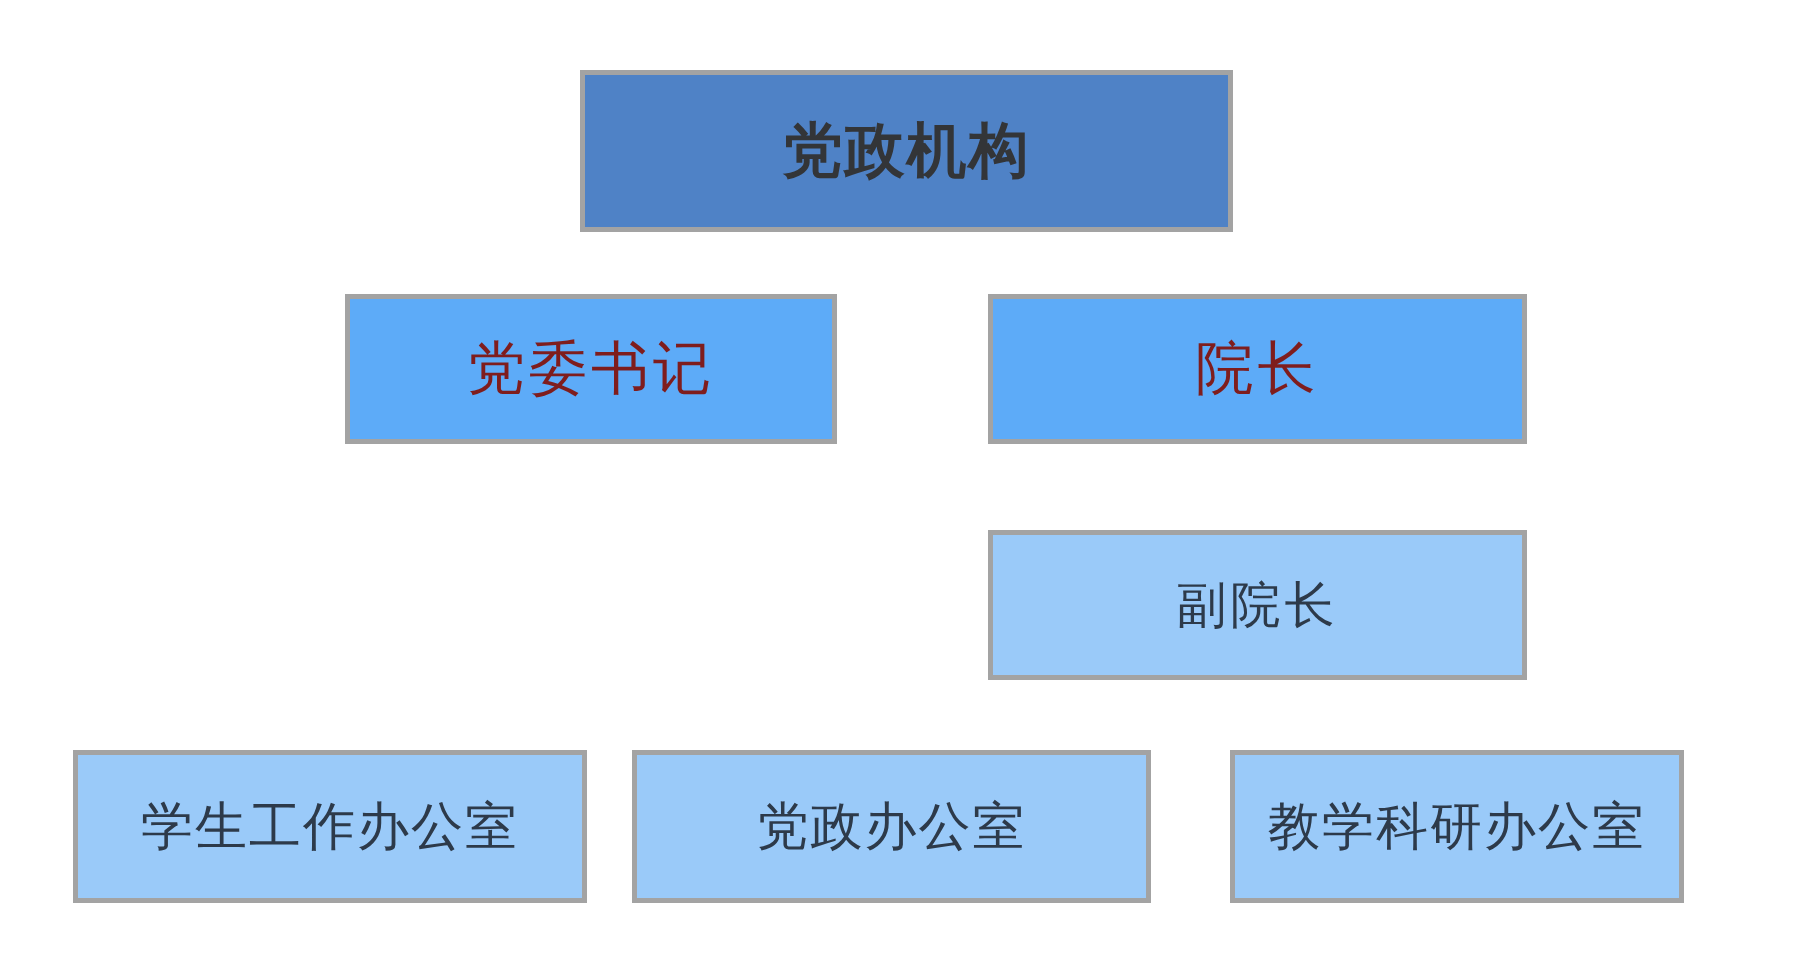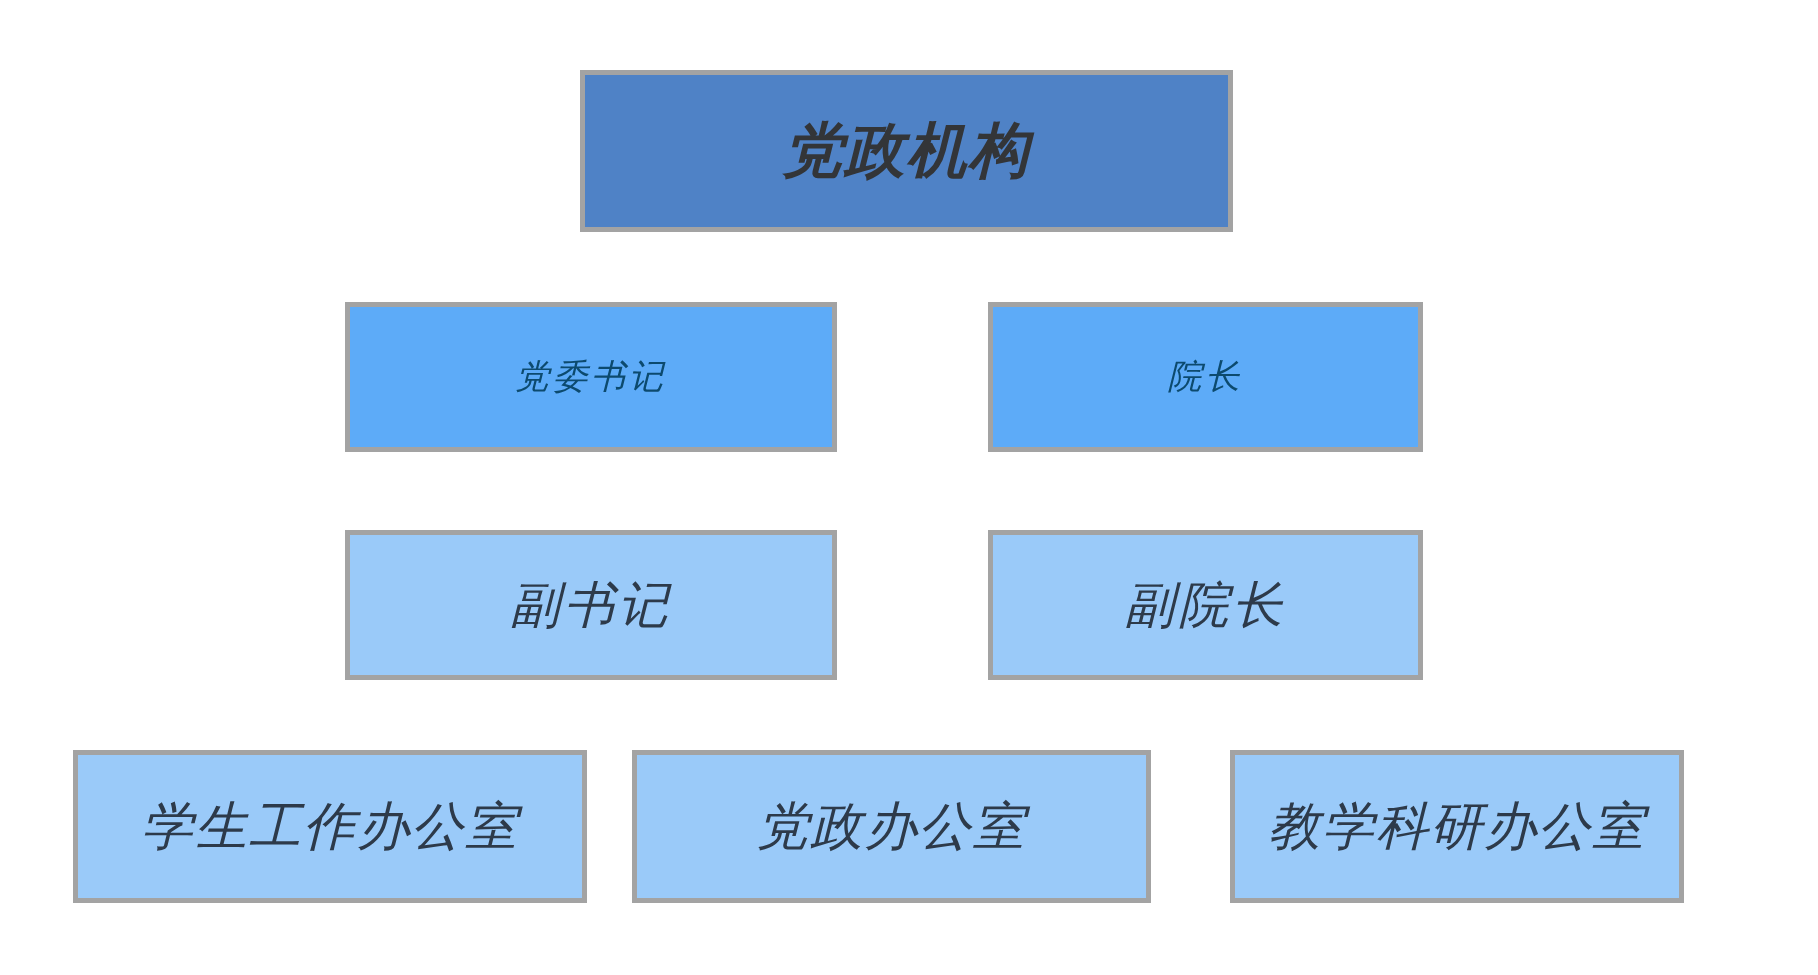--- a/index.html
+++ b/index.html
@@ -7,21 +7,20 @@
     padding: 0;
     background: #ffffff;
   }
   #canvas {
     position: relative;
     width: 1818px;
     height: 975px;
     background: var(--bg-color, #ffffff);
     font-family: "Liberation Serif", "DejaVu Serif", serif;
     overflow: hidden;
-    font-style: italic;
   }
   .node {
     position: absolute;
     box-sizing: border-box;
     border: 5px solid var(--border-color, #a3a3a3);
     display: flex;
     align-items: center;
     justify-content: center;
     text-align: center;
     line-height: 1;
@@ -30,42 +29,42 @@
     left: 580px; top: 70px;
     width: 653px; height: 162px;
     background: var(--root-color, #4f82c6);
     font-family: "Liberation Sans", "DejaVu Sans", sans-serif;
     font-weight: bold;
     font-size: 60px;
     letter-spacing: 2px;
     color: #333538;
   }
   .node-l2 {
-    top: 302px; height: 150px;
+    top: 294px; height: 150px;
     background: var(--l2-color, #5dabf8);
-    font-size: 34px;
+    font-size: 58px;
     letter-spacing: 4px;
-    color: #0c4a6e;
+    color: #7f1d1d;
   }
   .node-l3 {
     top: 530px; height: 150px;
     background: var(--l3-color, #9acaf9);
     font-size: 50px;
     letter-spacing: 4px;
     color: #2d3a4a;
   }
   .node-l4 {
     top: 750px; height: 153px;
     background: var(--l3-color, #9acaf9);
     font-size: 52px;
     letter-spacing: 2px;
     color: #2d3a4a;
   }
   .pos-left   { left: 345px; width: 492px; }
-  .pos-right  { left: 988px; width: 435px; }
+  .pos-right  { left: 988px; width: 539px; }
   .pos-b1 { left: 73px;   width: 514px; }
   .pos-b2 { left: 632px;  width: 519px; }
   .pos-b3 { left: 1230px; width: 454px; }
 </style>
 </head>
 <body>
 
 <div id="canvas" style="--root-color: #4f82c6; --l2-color: #5dabf8; --l3-color: #9acaf9; --border-color: #a3a3a3; --bg-color: #ffffff;">
 
   <div class="node node-root">
@@ -73,23 +72,20 @@
   </div>
 
   <div class="node node-l2 pos-left">
     <span>党委书记</span>
   </div>
 
   <div class="node node-l2 pos-right">
     <span>院长</span>
   </div>
 
-  <div class="node node-l3 pos-left">
-    <span>副书记</span>
-  </div>
 
   <div class="node node-l3 pos-right">
     <span>副院长</span>
   </div>
 
   <div class="node node-l4 pos-b1">
     <span>学生工作办公室</span>
   </div>
 
   <div class="node node-l4 pos-b2">

